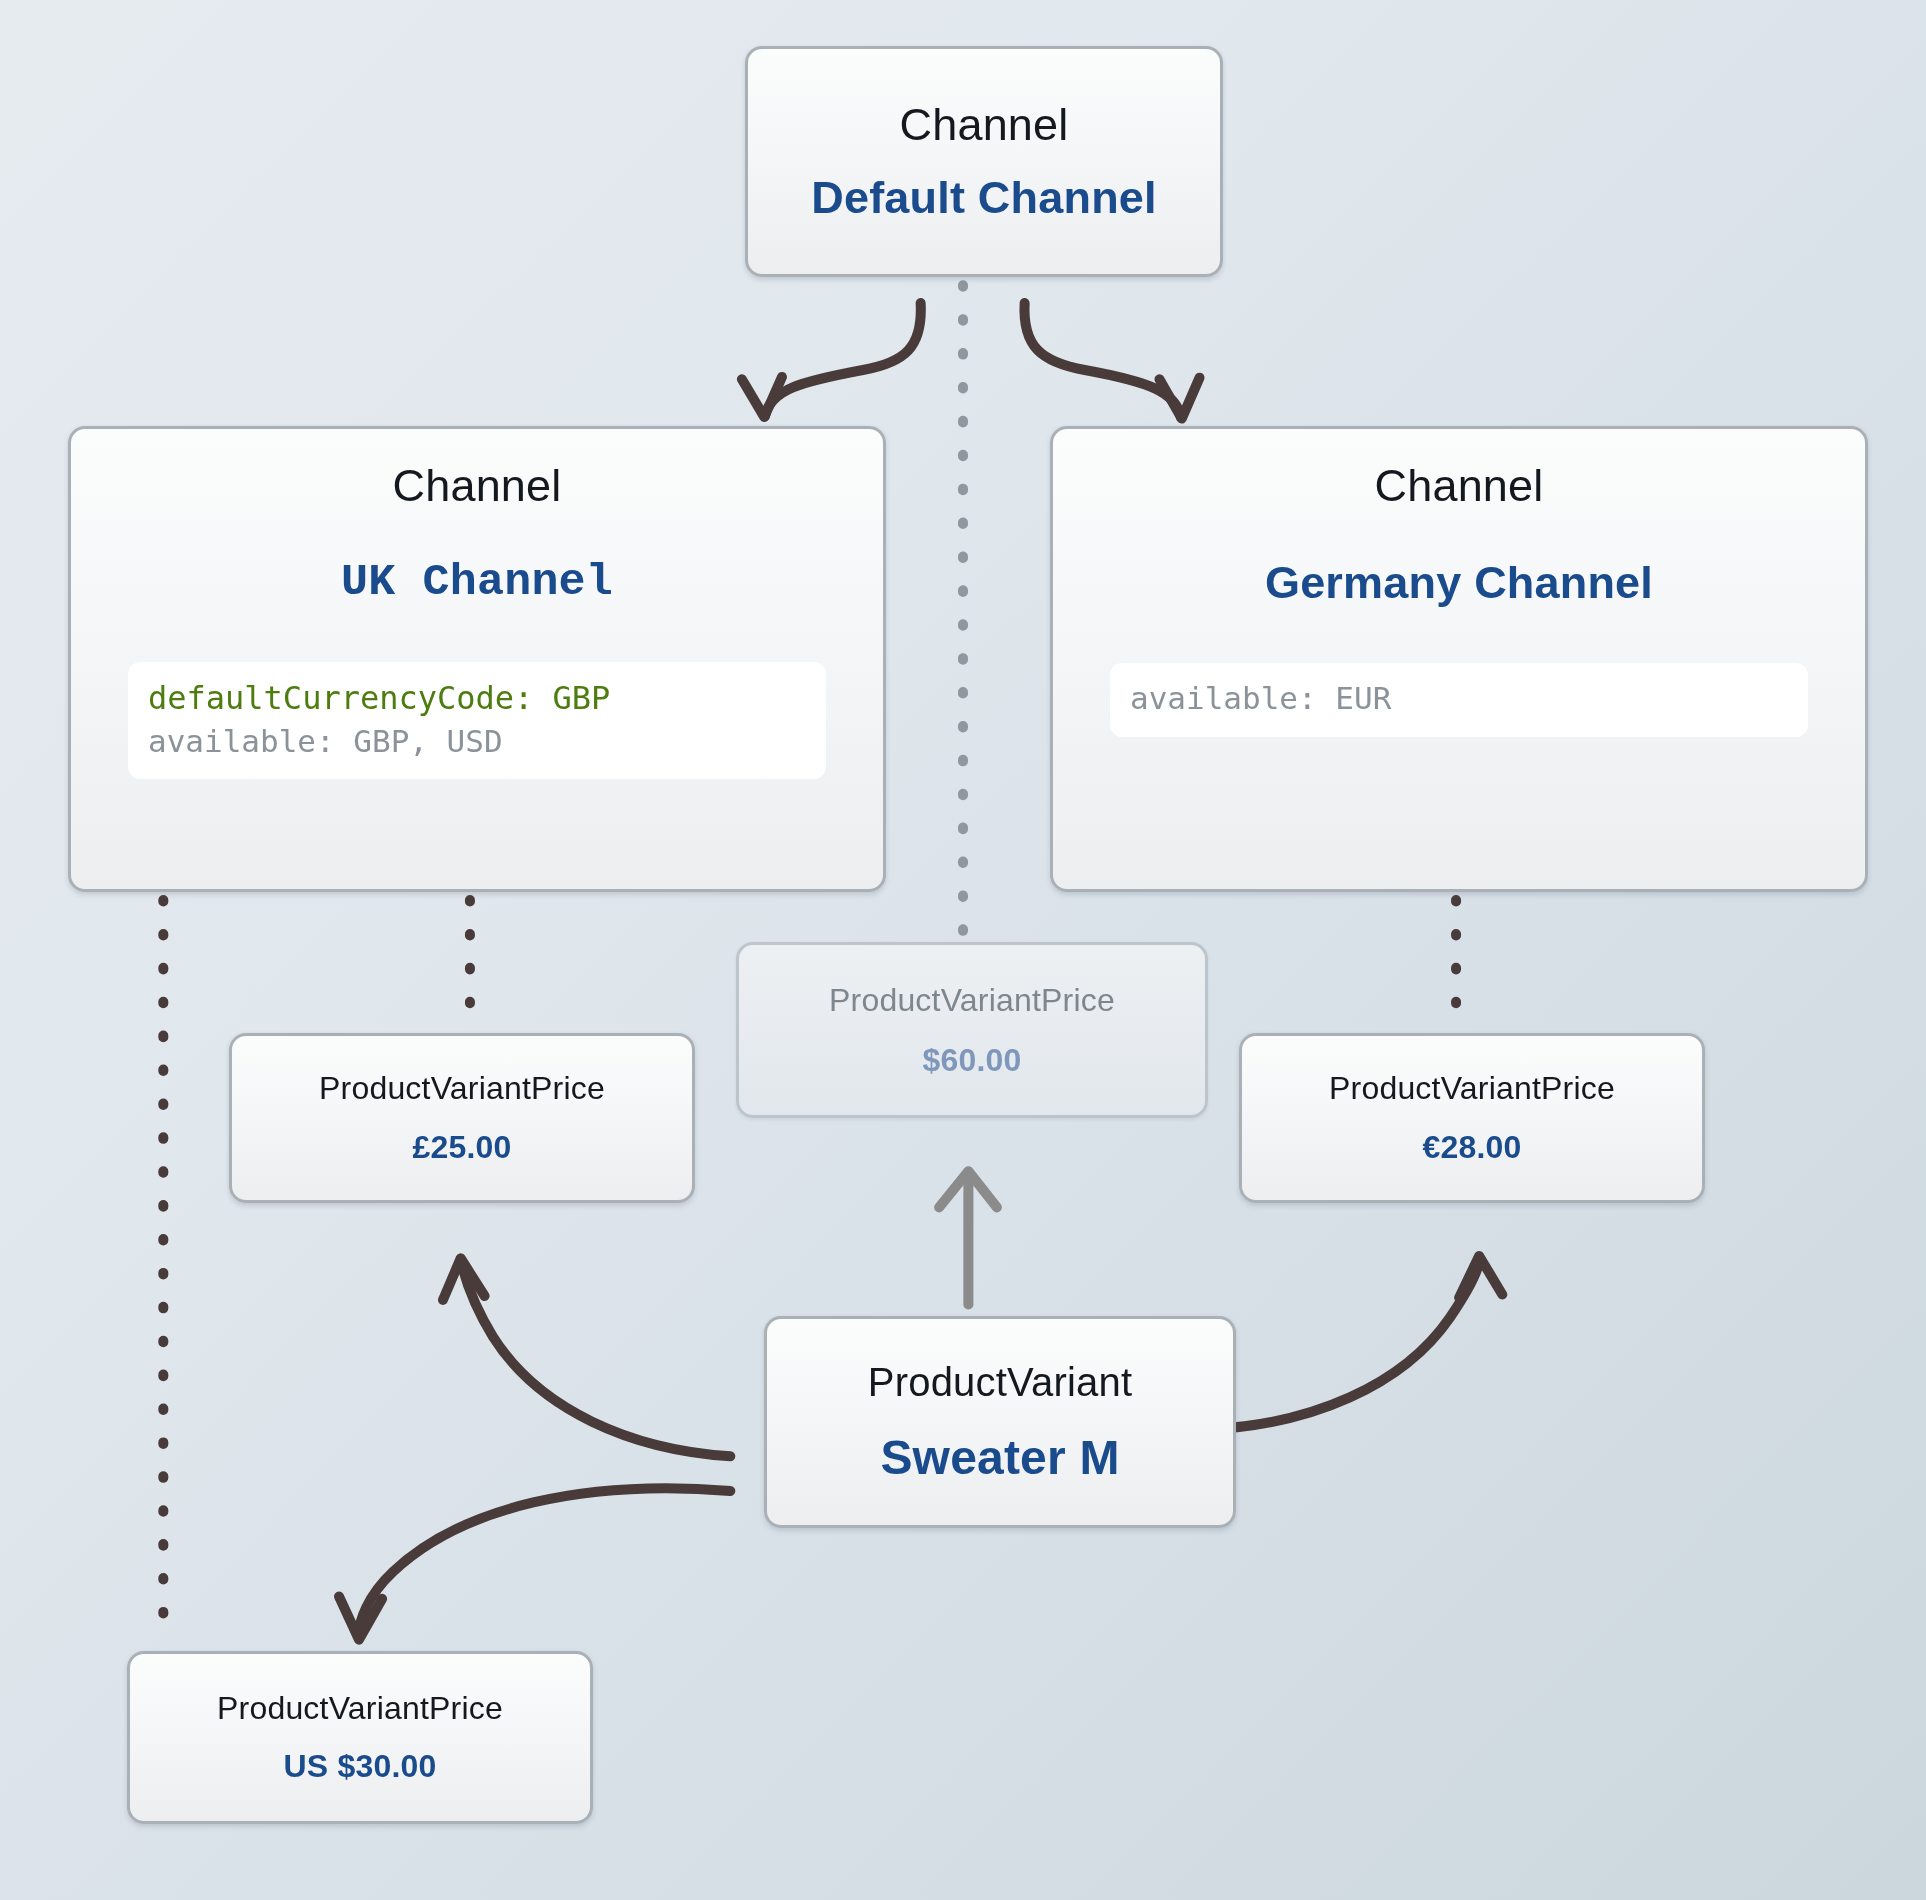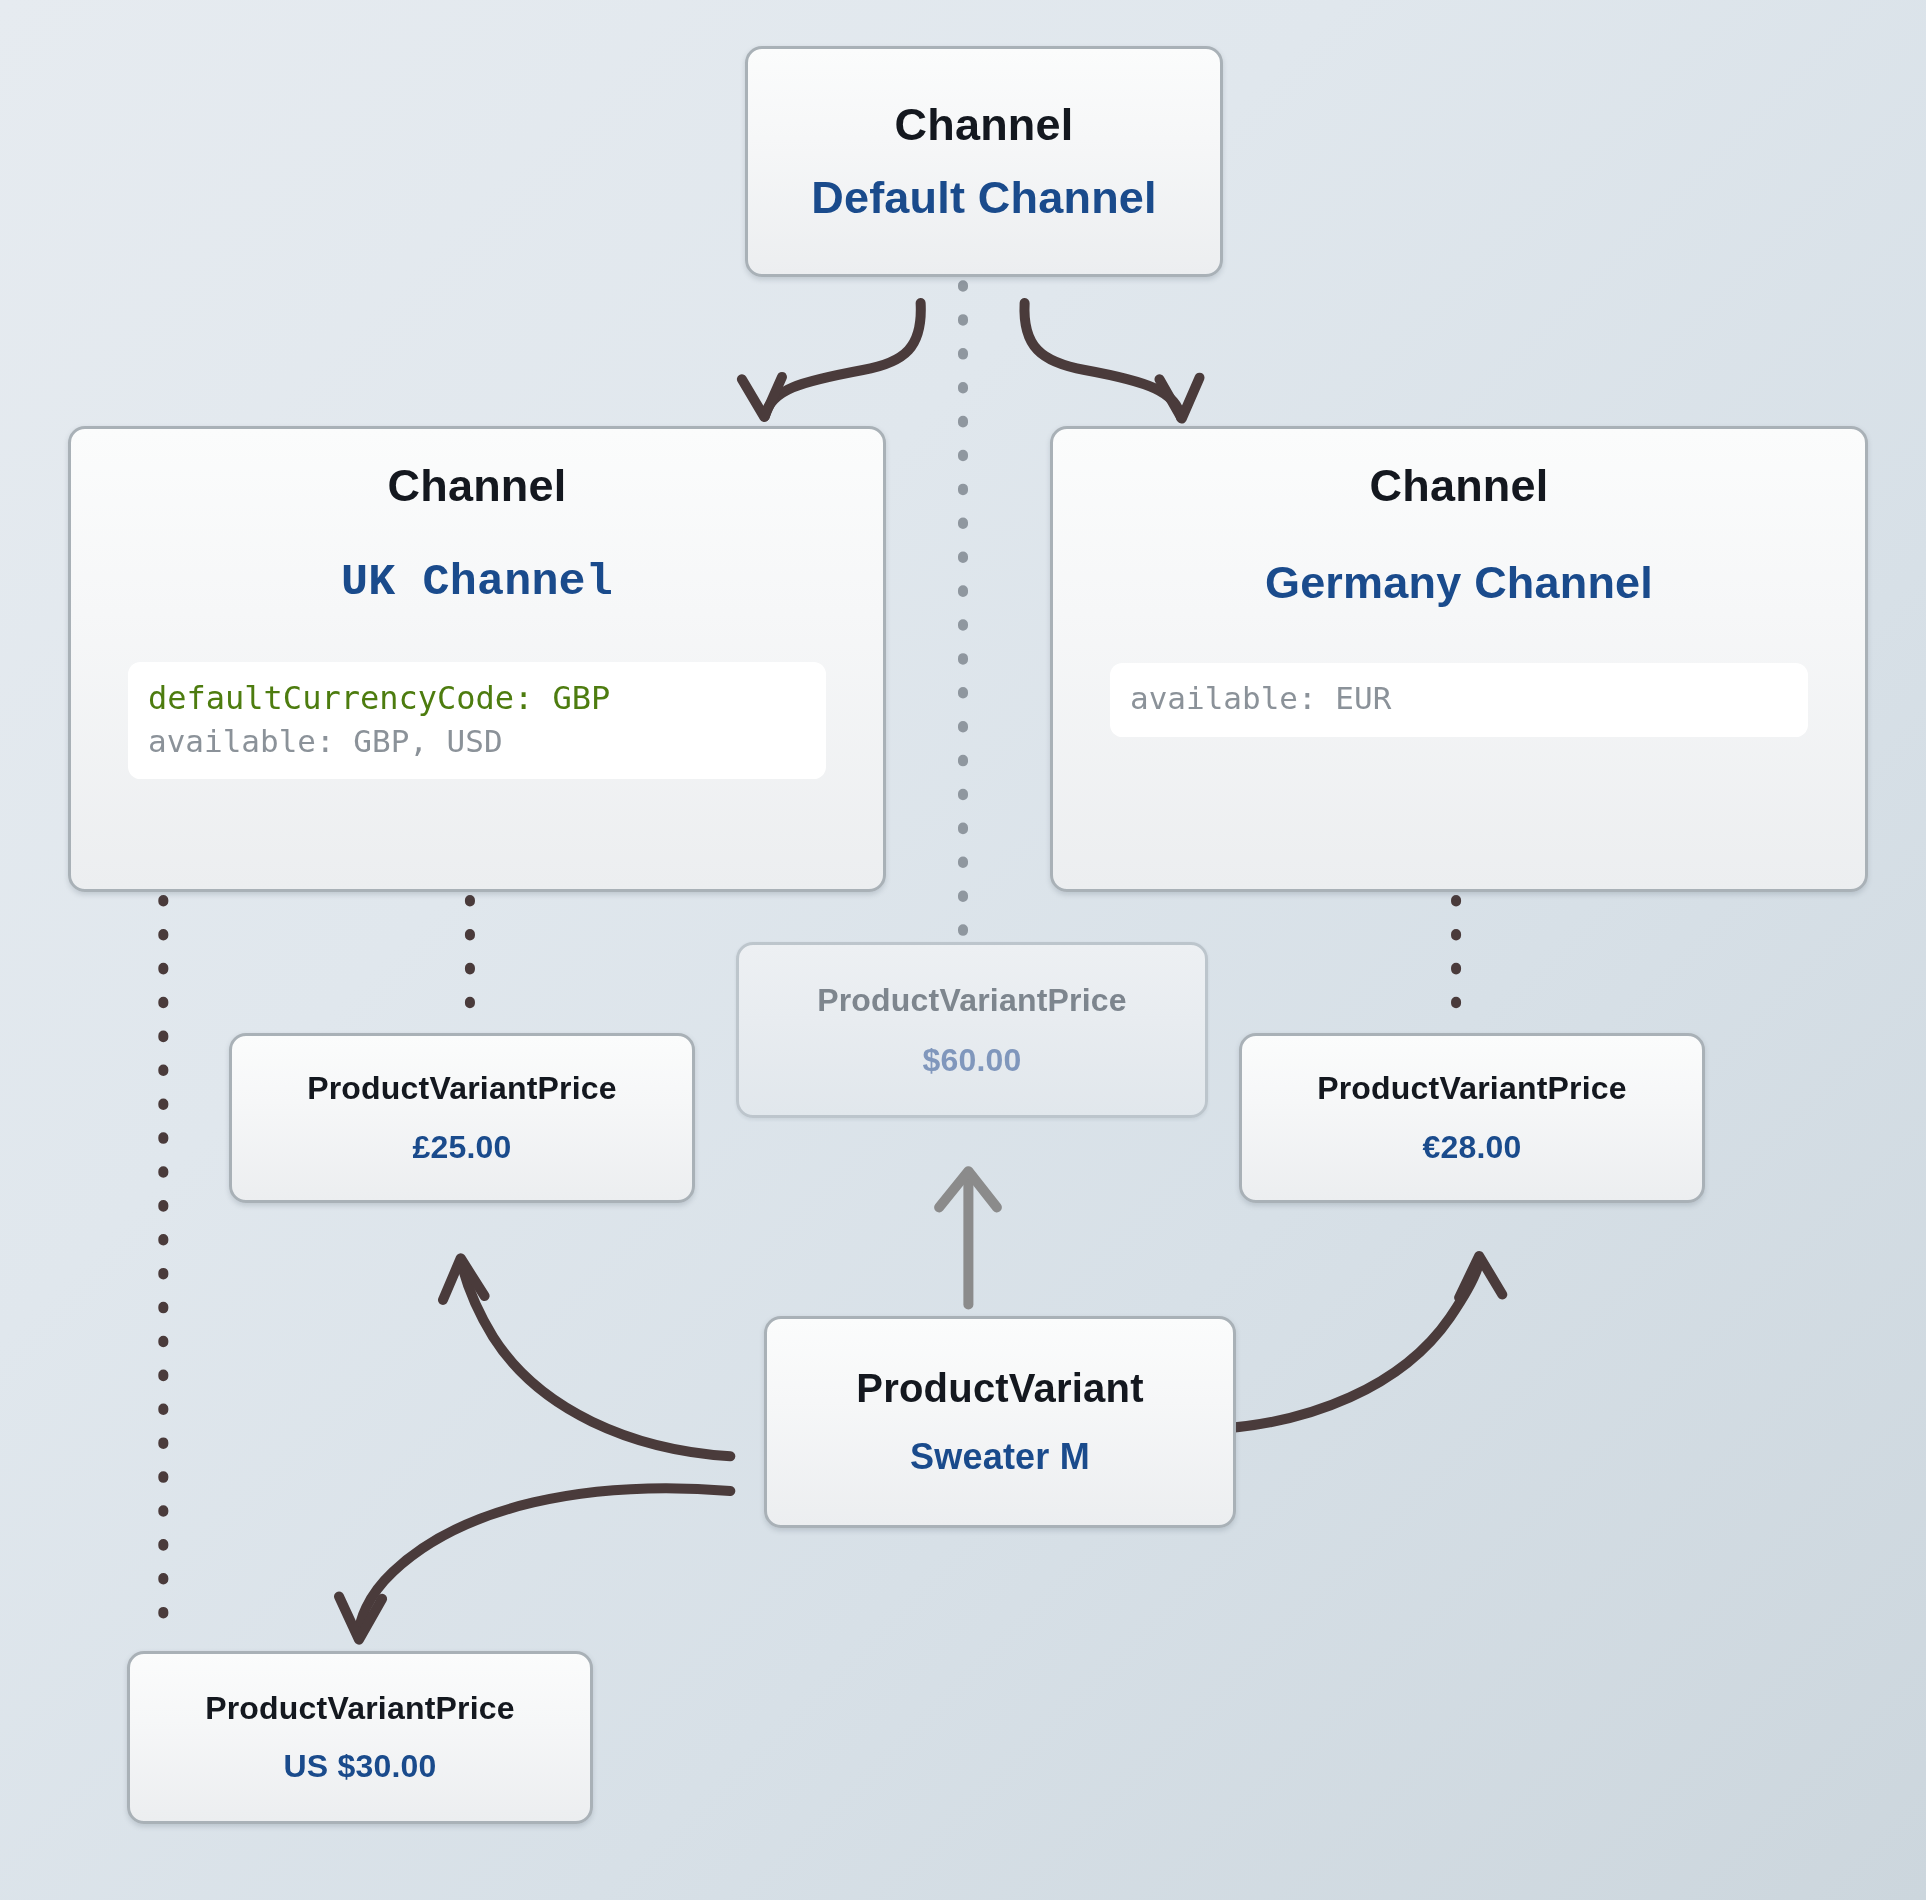--- a/index.html
+++ b/index.html
@@ -39,21 +39,21 @@
     border-radius: 17px;
     background: linear-gradient(180deg, #fbfcfc 0%, #f6f7f8 40%, #eceef0 100%);
     box-shadow: 0 2.3px 5.4px rgba(90,105,120,0.22);
     display: flex;
     flex-direction: column;
     align-items: center;
     justify-content: center;
     padding: 12.3px 17px;
   }
   .node .title {
-    font-weight: bold;
+    font-weight: normal;
     color: #14181f;
     text-align: center;
     letter-spacing: 0.2px;
   }
   .node .subtitle {
     font-weight: bold;
     color: #1a4b8c;
     text-align: right;
     letter-spacing: 0.2px;
   }
@@ -131,21 +131,21 @@
   #node-price-eur {
     left: 1239px; top: 1033px; width: 466px; height: 170px;
   }
   #node-price-eur .title    { font-size: 32px; margin-bottom: 21.6px; }
   #node-price-eur .subtitle { font-size: 32px; }
 
   #node-product-variant {
     left: 764px; top: 1316px; width: 472px; height: 212px;
   }
   #node-product-variant .title    { font-size: 40px; margin-bottom: 25px; }
-  #node-product-variant .subtitle { font-size: 36px; }
+  #node-product-variant .subtitle { font-size: 48px; }
 
   #node-price-usd {
     left: 127px; top: 1651px; width: 466px; height: 173px;
   }
   #node-price-usd .title    { font-size: 32px; margin-bottom: 21.6px; }
   #node-price-usd .subtitle { font-size: 32px; }
 </style>
 </head>
 <body>
 

